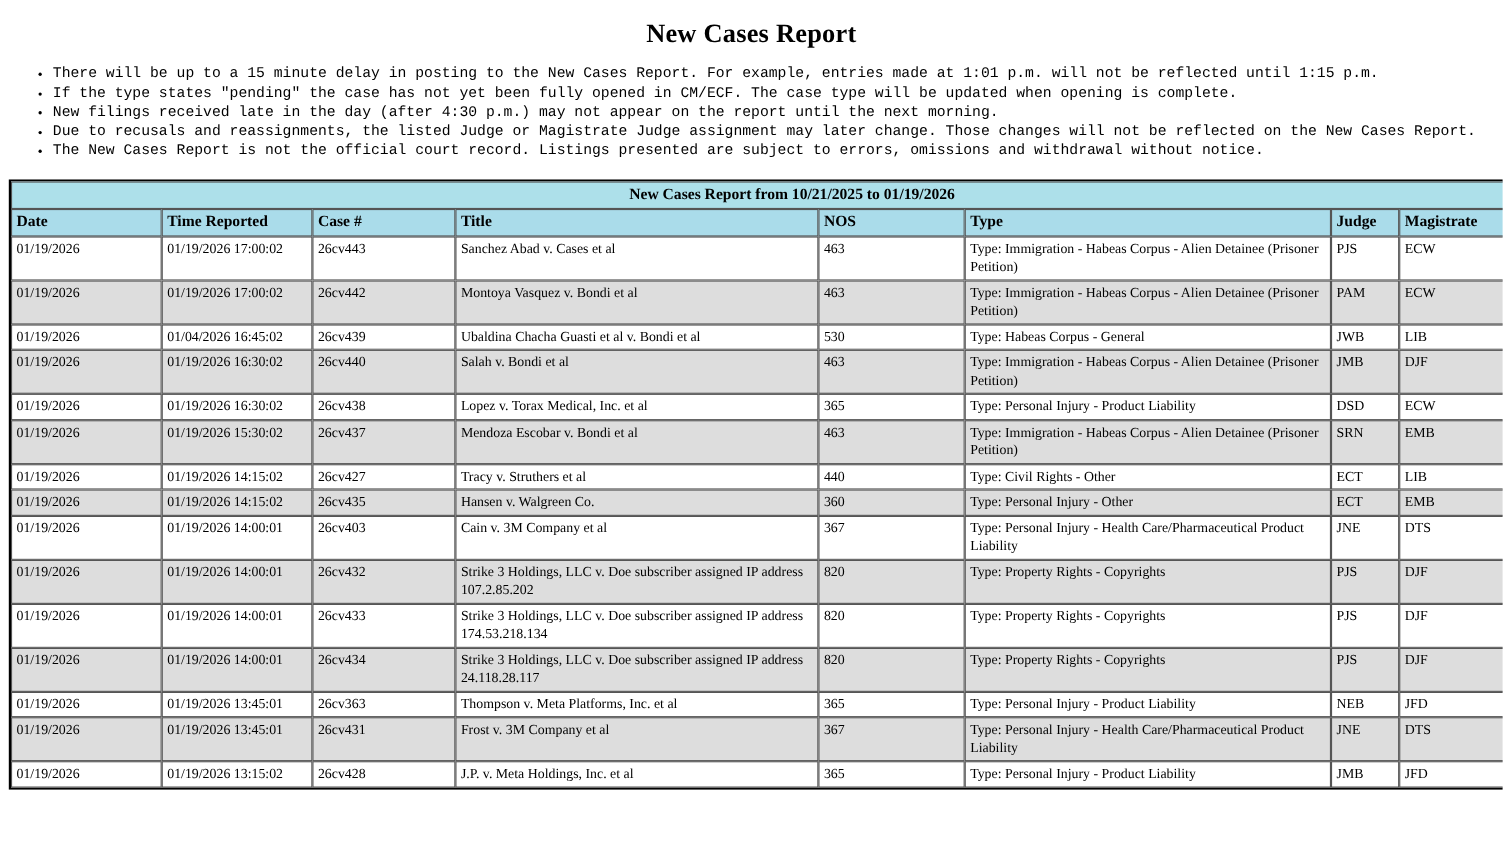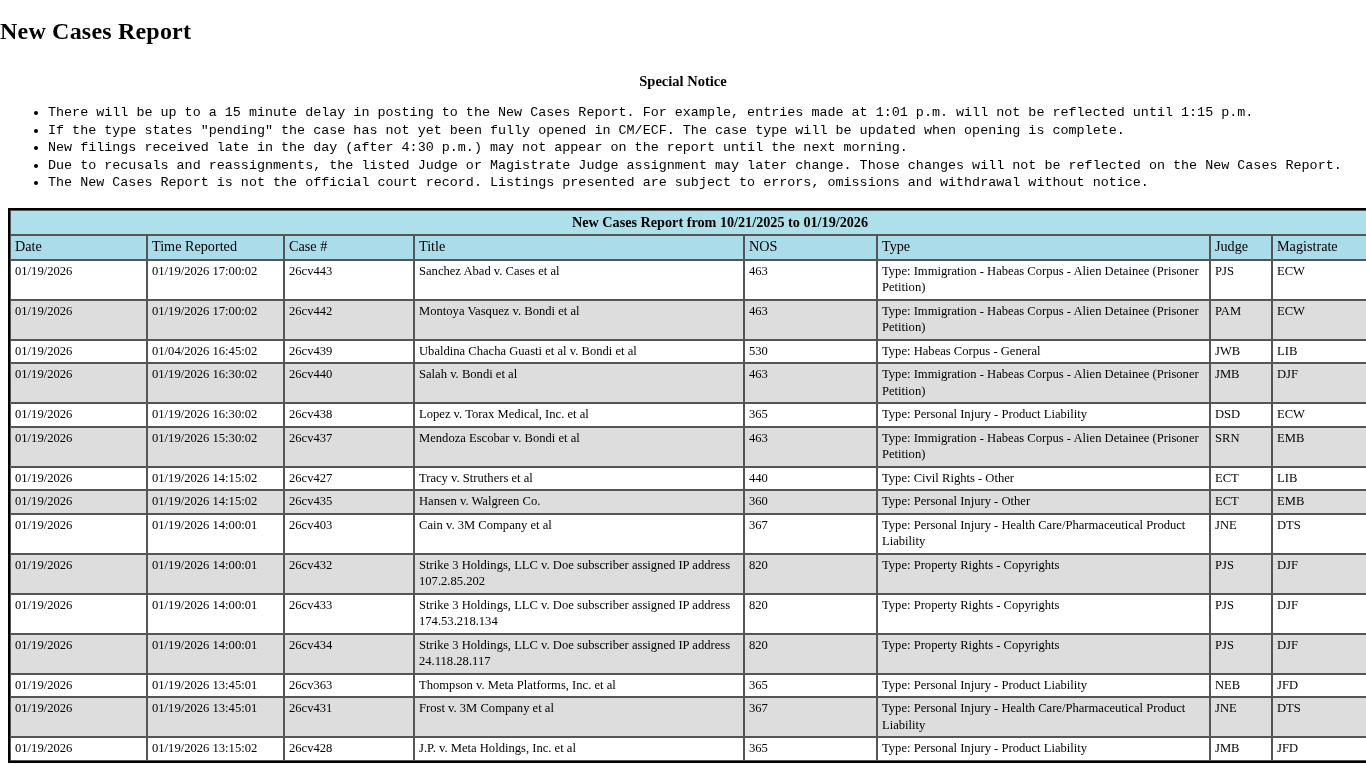--- a/index.html
+++ b/index.html
@@ -14,21 +14,21 @@
     font-family: "Liberation Serif", "DejaVu Serif", serif;
     color: #000000;
   }
   .page {
     width: 1366px;
     height: 768px;
     position: relative;
     overflow: hidden;
   }
   h1.report-title {
-    text-align: left;
+    text-align: center;
     font-size: 24px;
     font-weight: bold;
     margin: 18px 0 0 0;
     letter-spacing: 0.2px;
     font-family: "Liberation Serif", "DejaVu Serif", serif;
   }
   h2.special-notice {
     text-align: center;
     font-size: 14.5px;
     font-weight: bold;
@@ -74,21 +74,21 @@
   table.cases tr.caption-row th {
     background: #ade0ea;
     text-align: center;
     font-weight: bold;
     font-size: 14.2px;
     padding: 3px 4px 4px 4px;
     border: 1px solid #555;
   }
   table.cases tr.head-row th {
     background: #aadcea;
-    font-weight: normal;
+    font-weight: bold;
     font-size: 14.2px;
     padding: 2px 4px 4px 4px;
   }
   table.cases tr.alt td {
     background: #dddddd;
   }
   col.c-date      { width: 137px; }
   col.c-time      { width: 137px; }
   col.c-case      { width: 130px; }
   col.c-title     { width: 330px; }
@@ -97,21 +97,20 @@
   col.c-judge     { width: 62px; }
   col.c-mag       { width: 158px; }
 </style>
 </head>
 <body>
 
 <div class="page">
 
   <h1 class="report-title">New Cases Report</h1>
 
-  <h2 class="special-notice">Special Notice</h2>
 
   <ul class="notice-list">
       <li>There will be up to a 15 minute delay in posting to the New Cases Report. For example, entries made at 1:01 p.m. will not be reflected until 1:15 p.m.</li>
       <li>If the type states "pending" the case has not yet been fully opened in CM/ECF. The case type will be updated when opening is complete.</li>
       <li>New filings received late in the day (after 4:30 p.m.) may not appear on the report until the next morning.</li>
       <li>Due to recusals and reassignments, the listed Judge or Magistrate Judge assignment may later change. Those changes will not be reflected on the New Cases Report.</li>
       <li>The New Cases Report is not the official court record. Listings presented are subject to errors, omissions and withdrawal without notice.</li>
     </ul>
 
   <div class="table-wrap">

